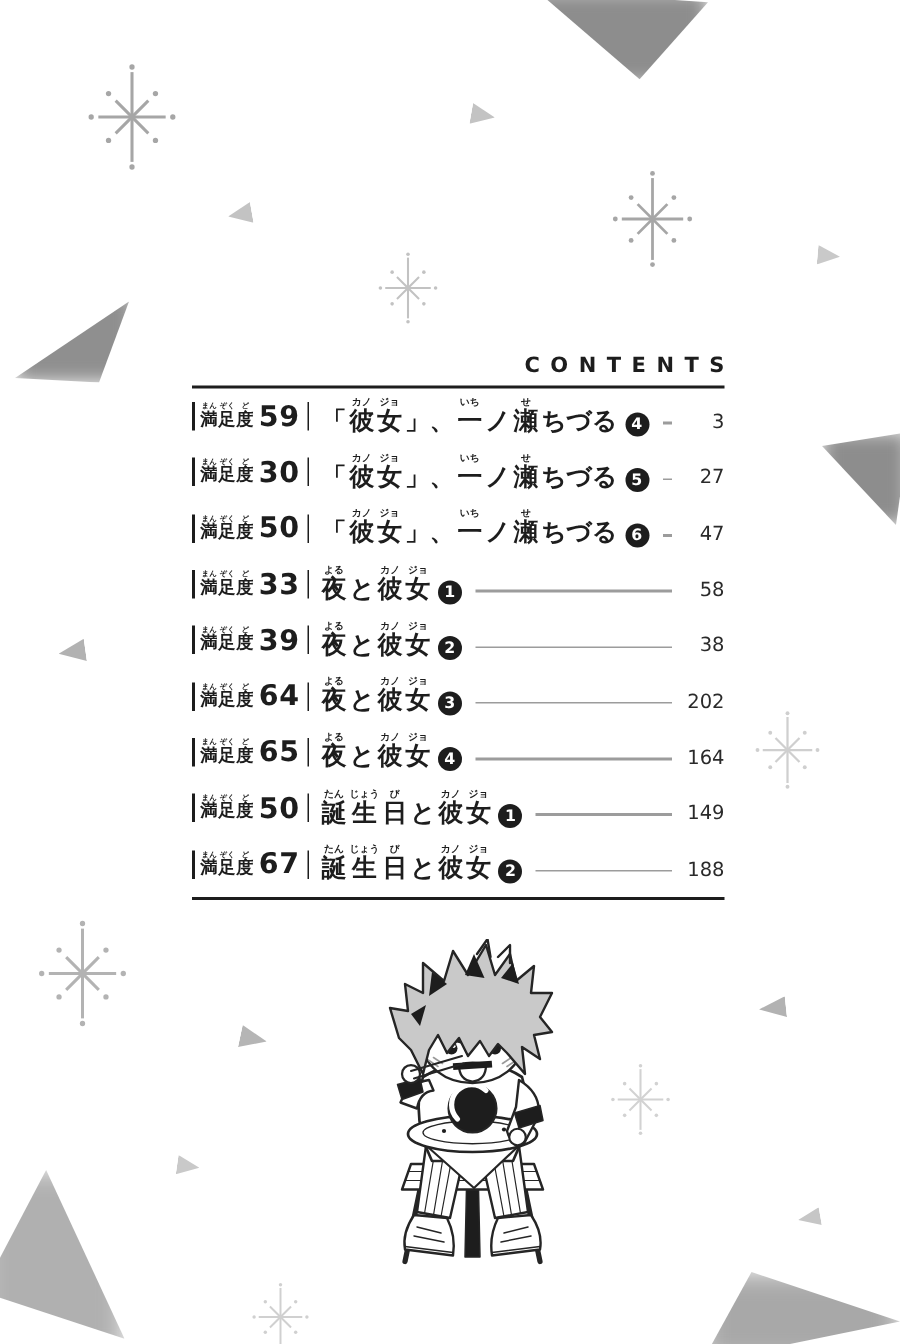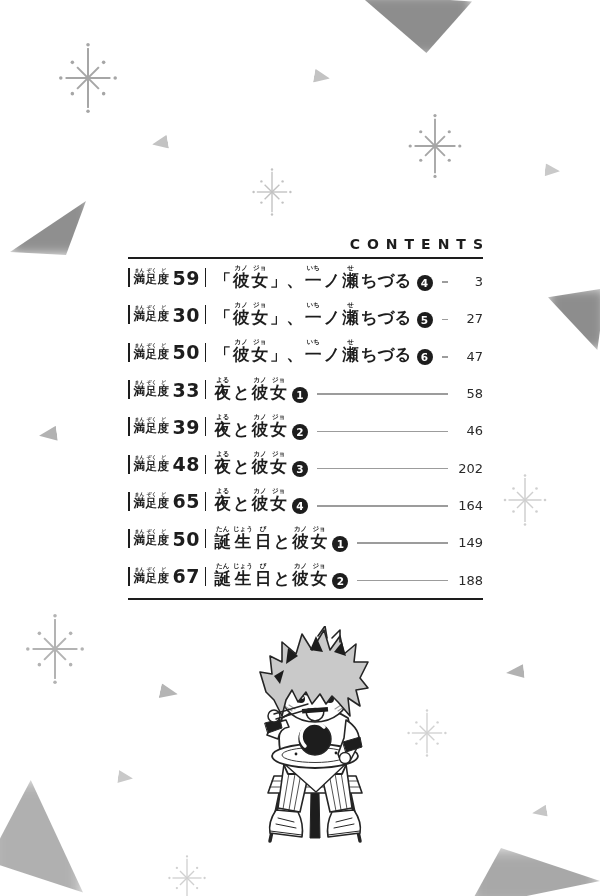--- a/index.html
+++ b/index.html
@@ -200,27 +200,27 @@
             <span class="ch-bar"></span>
           </span>
           <span class="row-title">
             <ruby>夜<rt>よる</rt></ruby>
             <ruby>と<rt></rt></ruby>
             <ruby>彼<rt>カノ</rt></ruby>
             <ruby>女<rt>ジョ</rt></ruby>
             <span class="ep">2</span>
           </span>
           <span class="leader"></span>
-          <span class="pagenum">46</span>
-        </div>
-        <div class="toc-row">
-          <span class="ch-label">
-            <span class="ch-bar"></span>
-            <span class="ch-word"><ruby>満<rt>まん</rt></ruby><ruby>足<rt>ぞく</rt></ruby><ruby>度<rt>ど</rt></ruby></span>
-            <span class="ch-no">48</span>
+          <span class="pagenum">38</span>
+        </div>
+        <div class="toc-row">
+          <span class="ch-label">
+            <span class="ch-bar"></span>
+            <span class="ch-word"><ruby>満<rt>まん</rt></ruby><ruby>足<rt>ぞく</rt></ruby><ruby>度<rt>ど</rt></ruby></span>
+            <span class="ch-no">64</span>
             <span class="ch-bar"></span>
           </span>
           <span class="row-title">
             <ruby>夜<rt>よる</rt></ruby>
             <ruby>と<rt></rt></ruby>
             <ruby>彼<rt>カノ</rt></ruby>
             <ruby>女<rt>ジョ</rt></ruby>
             <span class="ep">3</span>
           </span>
           <span class="leader"></span>

